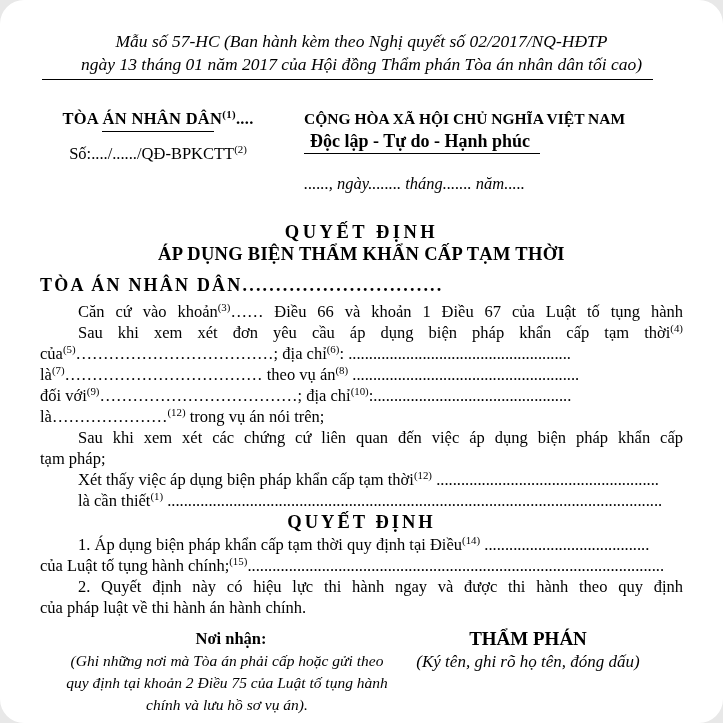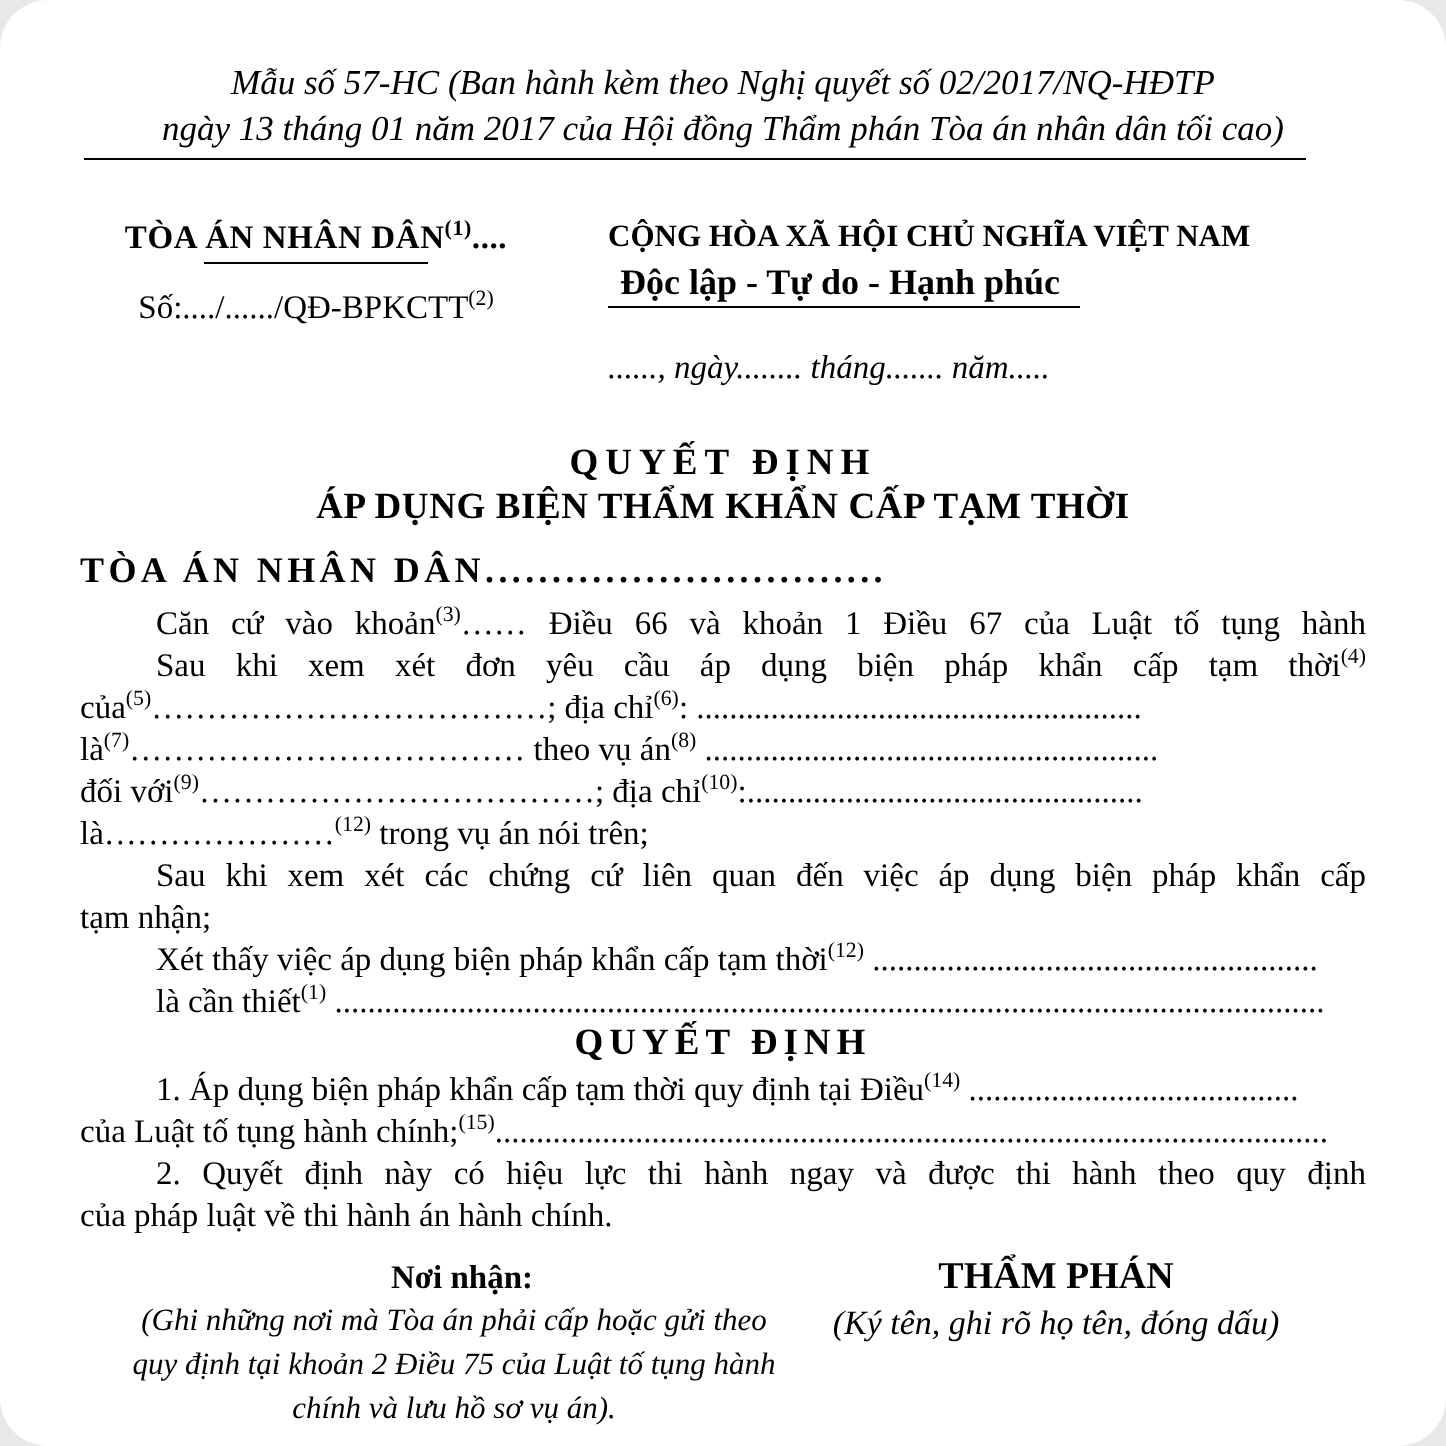--- a/index.html
+++ b/index.html
@@ -71,21 +71,21 @@
   <div class="t3">TÒA ÁN NHÂN DÂN..............................</div>
 
   <div class="body-block">
       <div class="line indent fill"><span>Căn cứ vào khoản</span><sup>(3)</sup><span>…… Điều 66 và khoản 1 Điều 67 của Luật tố tụng hành</span></div>
       <div class="line indent fill"><span>Sau khi xem xét đơn yêu cầu áp dụng biện pháp khẩn cấp tạm thời</span><sup>(4)</sup></div>
       <div class="line"><span>của</span><sup>(5)</sup><span>………………………………</span><span>; địa chỉ</span><sup>(6)</sup><span>: ......................................................</span></div>
       <div class="line"><span>là</span><sup>(7)</sup><span>………………………………</span><span> theo vụ án</span><sup>(8)</sup><span> .......................................................</span></div>
       <div class="line"><span>đối với</span><sup>(9)</sup><span>………………………………</span><span>; địa chỉ</span><sup>(10)</sup><span>:................................................</span></div>
       <div class="line"><span>là</span><span>…………………</span><sup>(12)</sup><span> trong vụ án nói trên;</span></div>
       <div class="line indent fill"><span>Sau khi xem xét các chứng cứ liên quan đến việc áp dụng biện pháp khẩn cấp</span></div>
-      <div class="line"><span>tạm nhận;</span></div>
+      <div class="line"><span>tạm pháp;</span></div>
       <div class="line indent"><span>Xét thấy việc áp dụng biện pháp khẩn cấp tạm thời</span><sup>(12)</sup><span> ......................................................</span></div>
       <div class="line indent"><span>là cần thiết</span><sup>(1)</sup><span> ........................................................................................................................</span></div>
     </div>
 
   <div class="heading2">QUYẾT ĐỊNH</div>
 
   <div class="body-block" style="margin-top:0">
       <div class="line indent"><span>1. Áp dụng biện pháp khẩn cấp tạm thời quy định tại Điều</span><sup>(14)</sup><span> ........................................</span></div>
       <div class="line"><span>của Luật tố tụng hành chính;</span><sup>(15)</sup><span>.....................................................................................................</span></div>
       <div class="line indent fill"><span>2. Quyết định này có hiệu lực thi hành ngay và được thi hành theo quy định</span></div>

